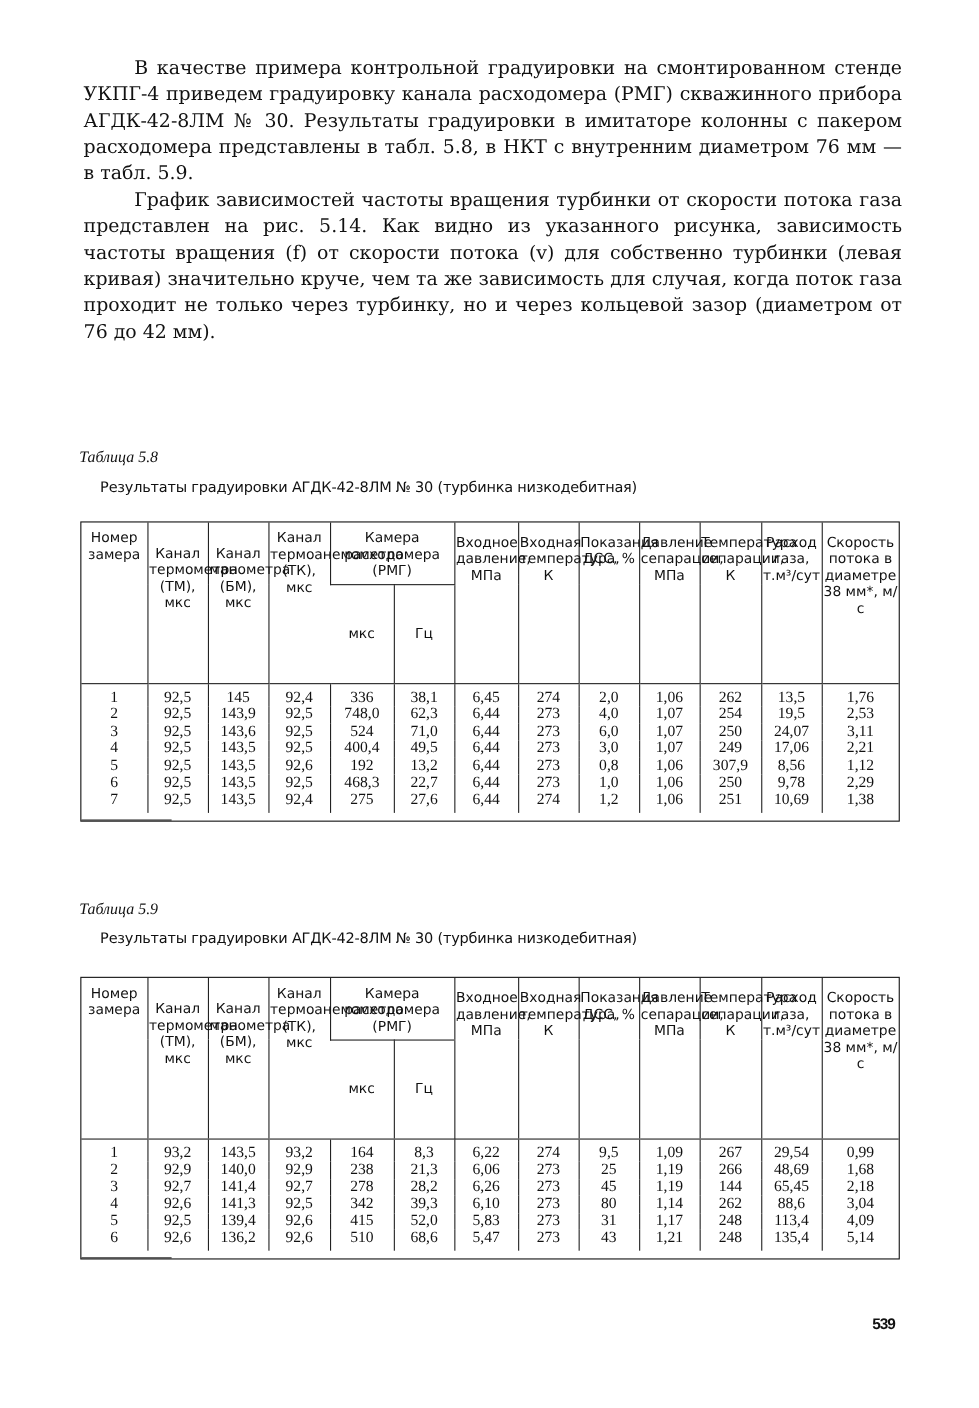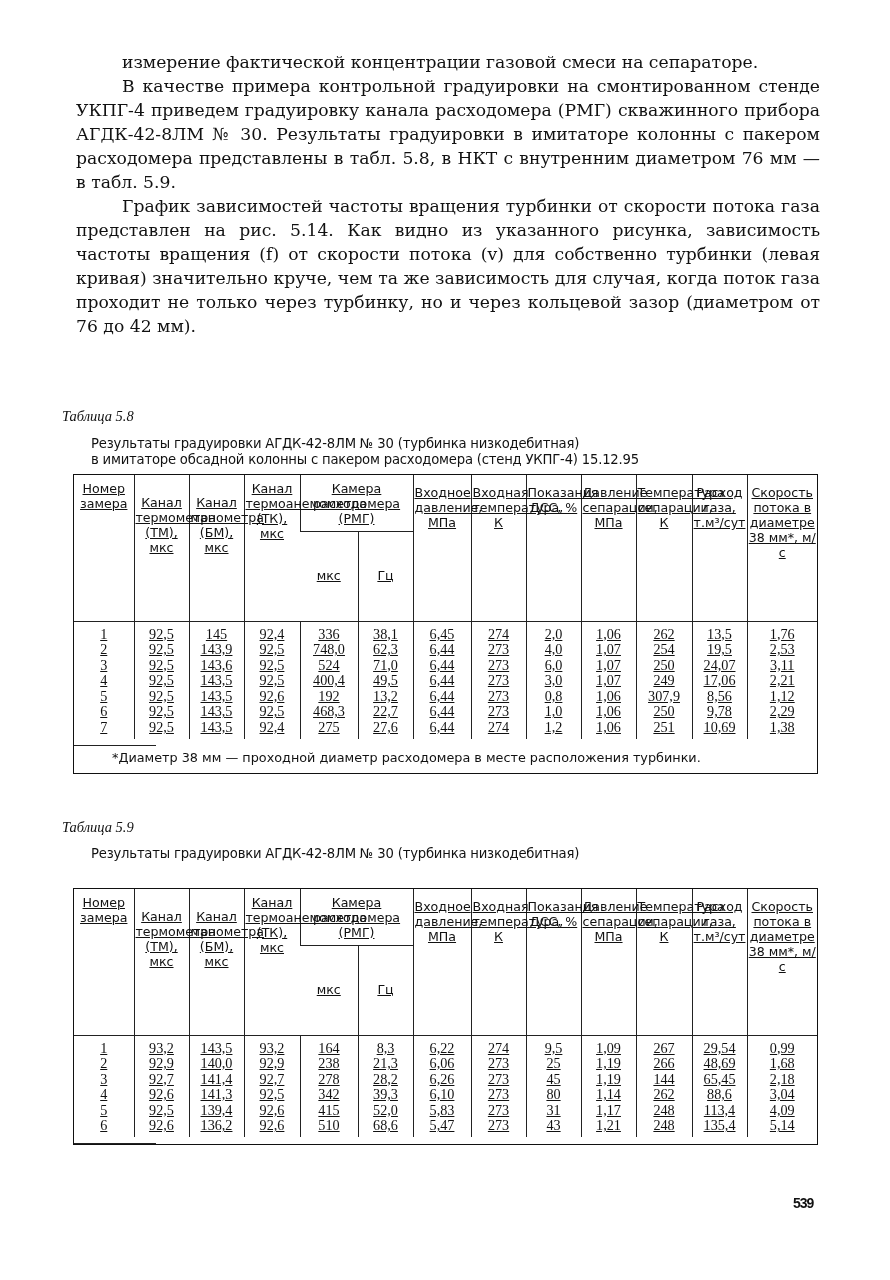--- a/index.html
+++ b/index.html
@@ -1,48 +1,46 @@
 <!DOCTYPE html>
 <html><head>
 <meta charset="utf-8">
 <style>
   html, body { margin:0; padding:0; background:#ffffff; }
   body { width:890px; height:1280px; position:relative; overflow:hidden; color:#111; font-family:"DejaVu Serif", serif; }
   .page { position:absolute; left:76px; top:50px; width:744px; }
   .para { font-size:17.2px; line-height:24px; text-align:justify; margin:0; }
   .para.indent { text-indent:46px; }
-  .tcap { position:absolute; left:62px; font-style:italic; font-size:14.5px; font-family:"Liberation Serif", serif; }
+  .tcap { position:absolute; left:72px; font-style:italic; font-size:14.5px; font-family:"Liberation Serif", serif; }
   .ttitle { position:absolute; left:91px; font-weight:normal; font-size:13.2px; line-height:16px; font-family:"DejaVu Sans", sans-serif; letter-spacing:-0.2px; }
   .tbox { position:absolute; left:73px; width:745px; border:1.5px solid #111; box-sizing:border-box; }
-  table.data { border-collapse:collapse; width:100%; table-layout:fixed; font-family:"DejaVu Sans", sans-serif;text-decoration:underline; }
+  table.data { border-collapse:collapse; width:100%; table-layout:fixed; font-family:"DejaVu Sans", sans-serif; }
   table.data th { font-weight:normal; font-size:12.6px; line-height:15px; vertical-align:top; text-align:center; padding:6px 1px 2px 1px; border-left:1px solid #222; border-bottom:1px solid #222; }
   table.data th:first-child { border-left:none; }
   table.data th.sub { vertical-align:middle; padding-top:0; }
   table.data td { font-family:"Liberation Serif", serif; font-size:14.2px; line-height:15.6px; text-align:center; padding:0 1px; border-left:1px solid #222; }
   table.data td:first-child { border-left:none; }
   table.data tr.first td { padding-top:5px; }
   table.data tr.last td { padding-bottom:3px; }
   .fnline { width:82px; border-top:1px solid #222; margin:6px 0 0 0; }
   .fn { font-family:"DejaVu Sans", sans-serif; font-size:12.8px; padding:4px 10px 8px 38px; text-indent:0; }
   .pnum { position:absolute; left:793px; top:1195px; font-weight:bold; font-size:14px; font-family:"Liberation Sans", sans-serif; letter-spacing:-1px; }
   .sub-i { font-style:italic; }
 </style>
 </head>
 <body>
 
 <div class="page">
-  <p class="para indent">измерение фактической концентрации газовой смеси на сепараторе.</p>
   <p class="para indent">В качестве примера контрольной градуировки на смонтированном стенде УКПГ-4 приведем градуировку канала расходомера (РМГ) скважинного прибора АГДК-42-8ЛМ № 30. Результаты градуировки в имитаторе колонны с пакером расходомера представлены в табл. 5.8, в НКТ с внутренним диаметром 76 мм — в табл. 5.9.</p>
   <p class="para indent">График зависимостей частоты вращения турбинки от скорости потока газа представлен на рис. 5.14. Как видно из указанного рисунка, зависимость частоты вращения (f) от скорости потока (v) для собственно турбинки (левая кривая) значительно круче, чем та же зависимость для случая, когда поток газа проходит не только через турбинку, но и через кольцевой зазор (диаметром от 76 до 42 мм).</p>
 </div>
 
 <div class="tcap" style="top:408px;">Таблица 5.8</div>
 <div class="ttitle" style="top:436px;">
   <div>Результаты градуировки АГДК-42-8ЛМ № 30 (турбинка низкодебитная)</div>
-  <div>в имитаторе обсадной колонны с пакером расходомера (стенд УКПГ-4) 15.12.95</div>
 </div>
 <div class="tbox" style="top:474px;">
   <table class="data">
     <colgroup>
       <col style="width:60px">
         <col style="width:55px">
         <col style="width:55px">
         <col style="width:56px">
       <col style="width:58px">
         <col style="width:55px">
@@ -176,21 +174,20 @@
           <td>274</td>
           <td>1,2</td>
           <td>1,06</td>
           <td>251</td>
           <td>10,69</td>
           <td>1,38</td>
         </tr>
       </tbody>
   </table>
   <div class="fnline"></div>
-  <div class="fn">*Диаметр 38 мм — проходной диаметр расходомера в месте расположения турбинки.</div>
 </div>
 
 <div class="tcap" style="top:819px;">Таблица 5.9</div>
 <div class="ttitle" style="top:846px;">
   <div>Результаты градуировки АГДК-42-8ЛМ № 30 (турбинка низкодебитная)</div>
 </div>
 <div class="tbox" style="top:888px;">
   <table class="data">
     <colgroup>
       <col style="width:60px">

